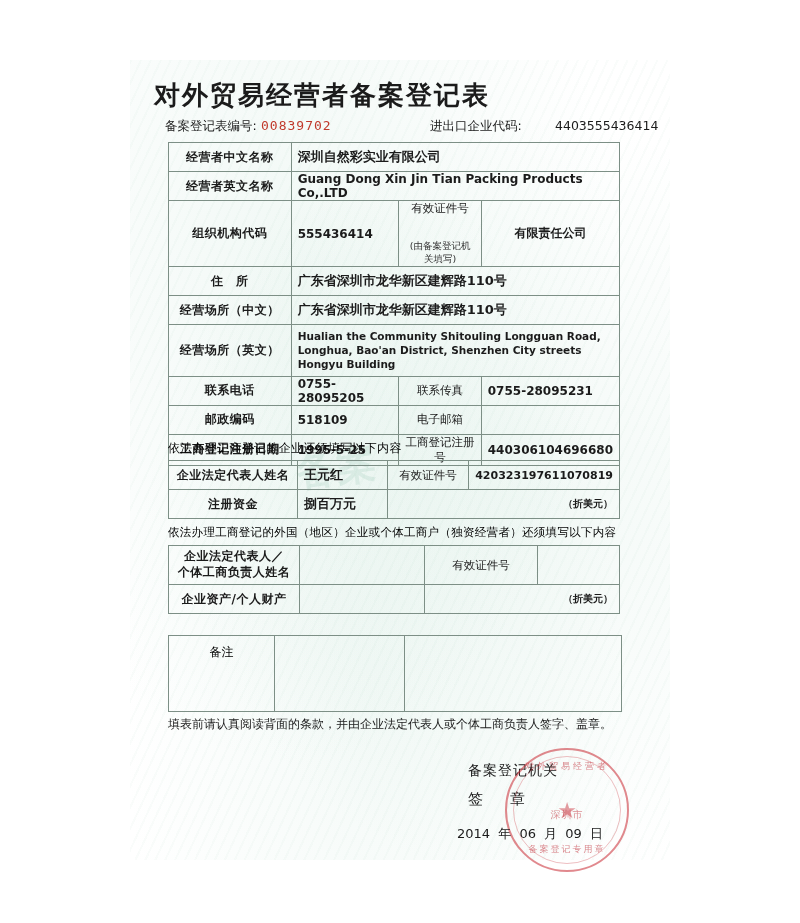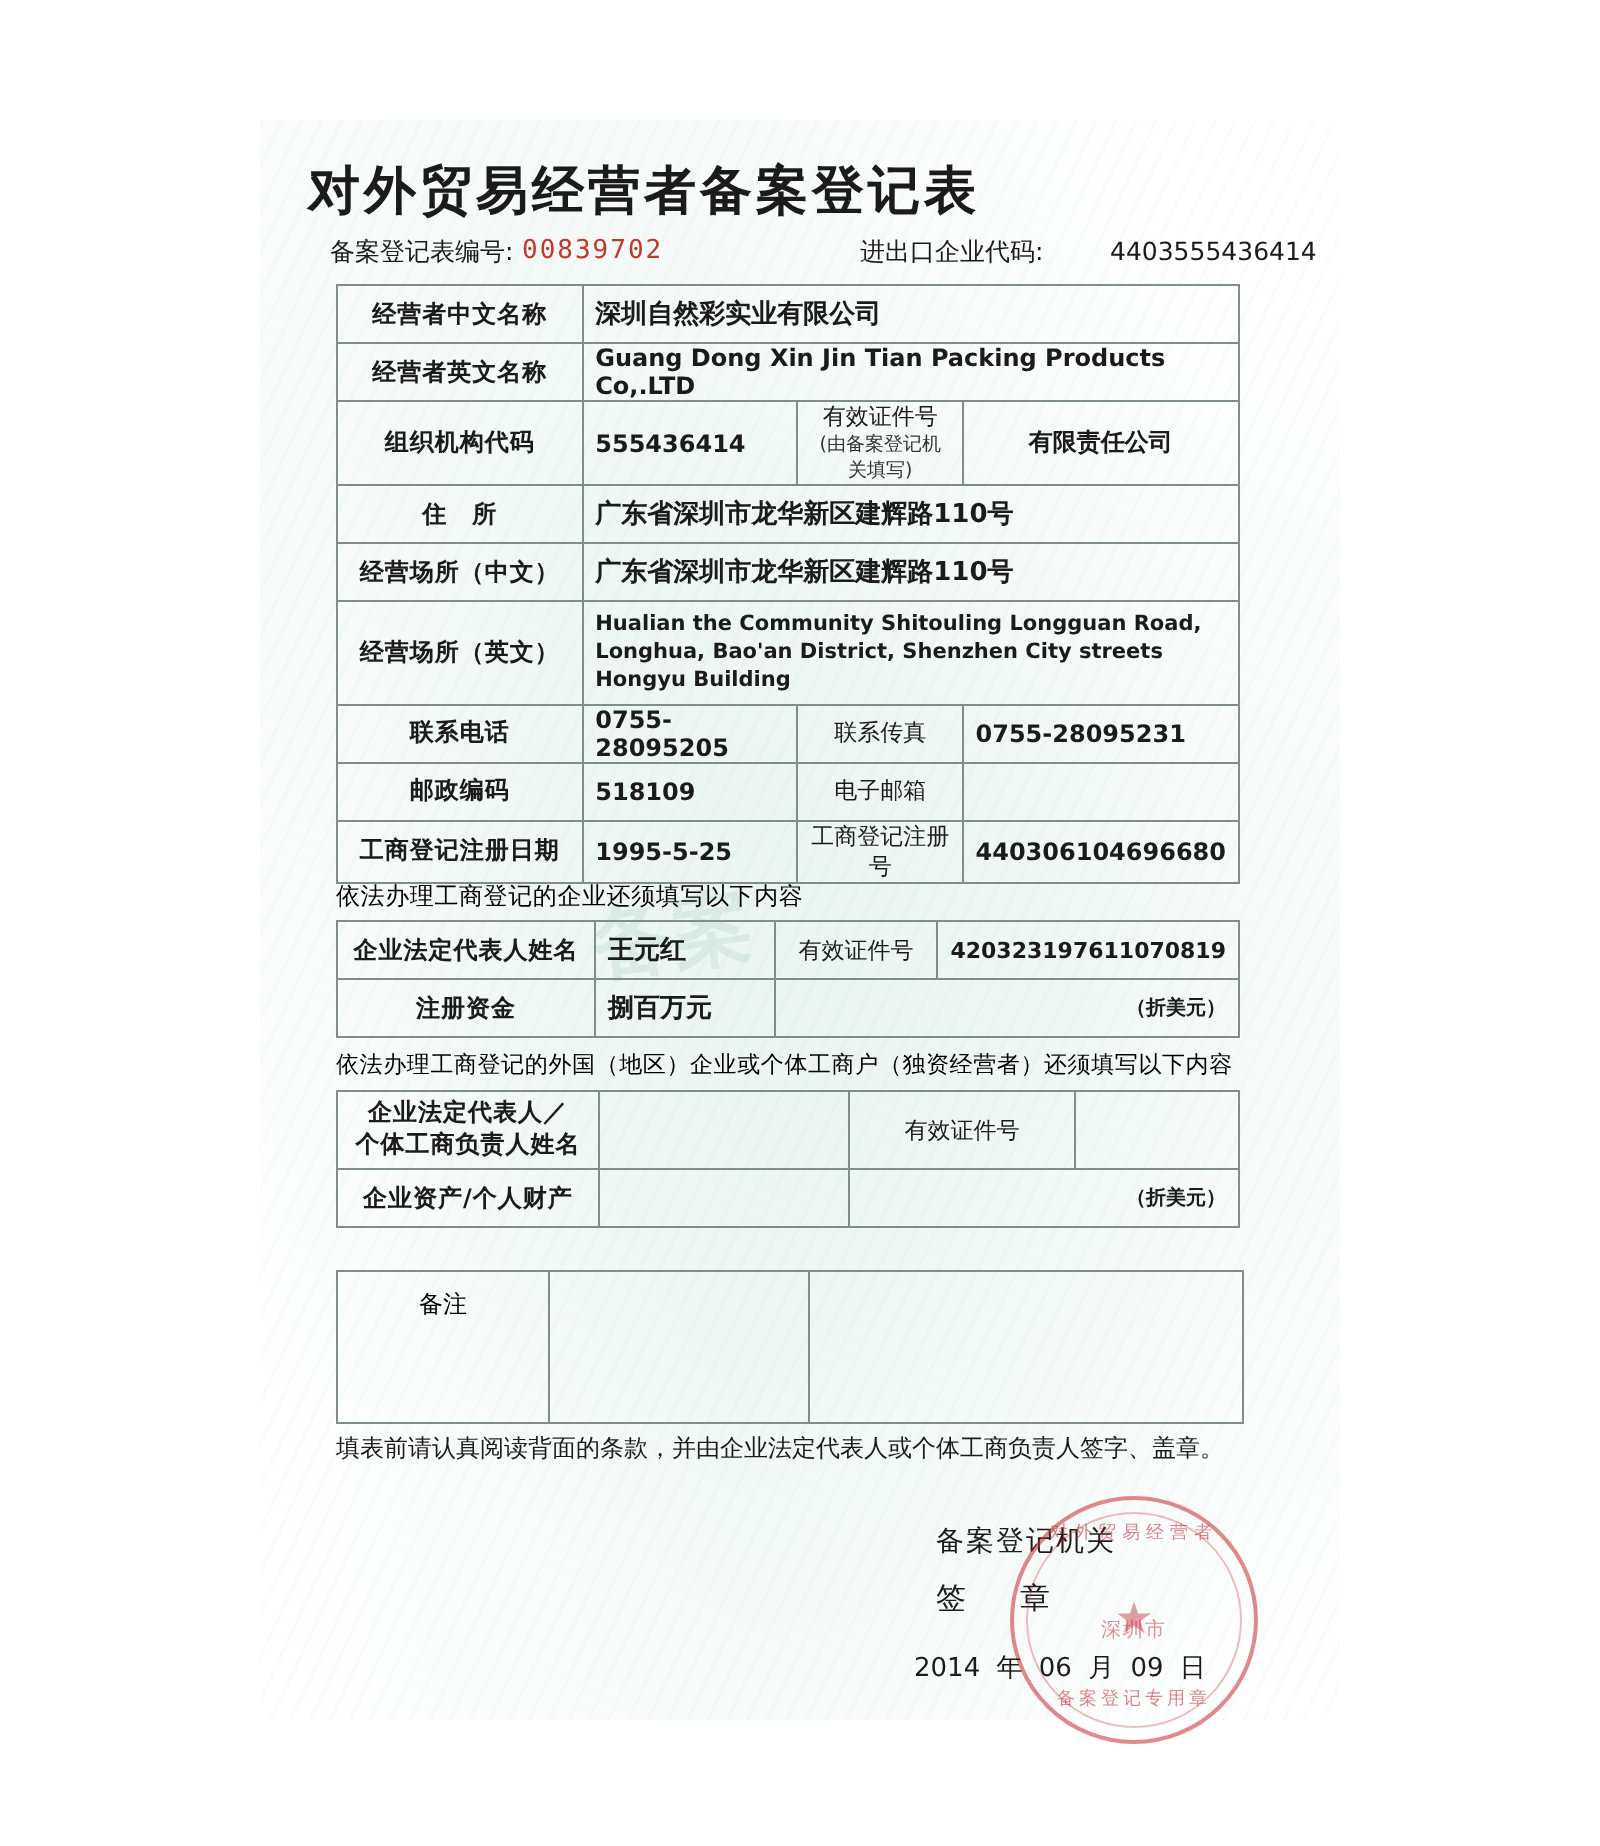--- a/index.html
+++ b/index.html
@@ -51,21 +51,21 @@
     background:transparent;
   }
   td.lab{
     width:118px;text-align:center;font-size:12px;letter-spacing:.5px;white-space:nowrap;font-weight:bold;
   }
   td.lab-s{width:104px;text-align:center;font-size:11.5px;}
   td.val{font-size:12px;font-weight:bold;}
   td.val-cn{font-size:13px;font-weight:bold;}
   td.val-en{font-size:10.5px;line-height:1.35;}
   td.center{text-align:center;}
-  .tiny{font-size:9.5px;color:#333;}
+  .tiny{font-size:9.5px;color:#333;margin-top:24px;}
   .note-line{
     position:absolute;left:168px;font-size:12px;color:#000000;letter-spacing:.3px;
   }
   .remark-box{
     position:absolute;left:168px;top:635px;width:452px;height:75px;
     border:1px solid #7d8f86;
   }
   .remark-box .rl{
     position:absolute;left:0;top:0;width:106px;height:75px;border-right:1px solid #7d8f86;
     display:flex;align-items:flex-start;justify-content:center;padding-top:8px;box-sizing:border-box;

